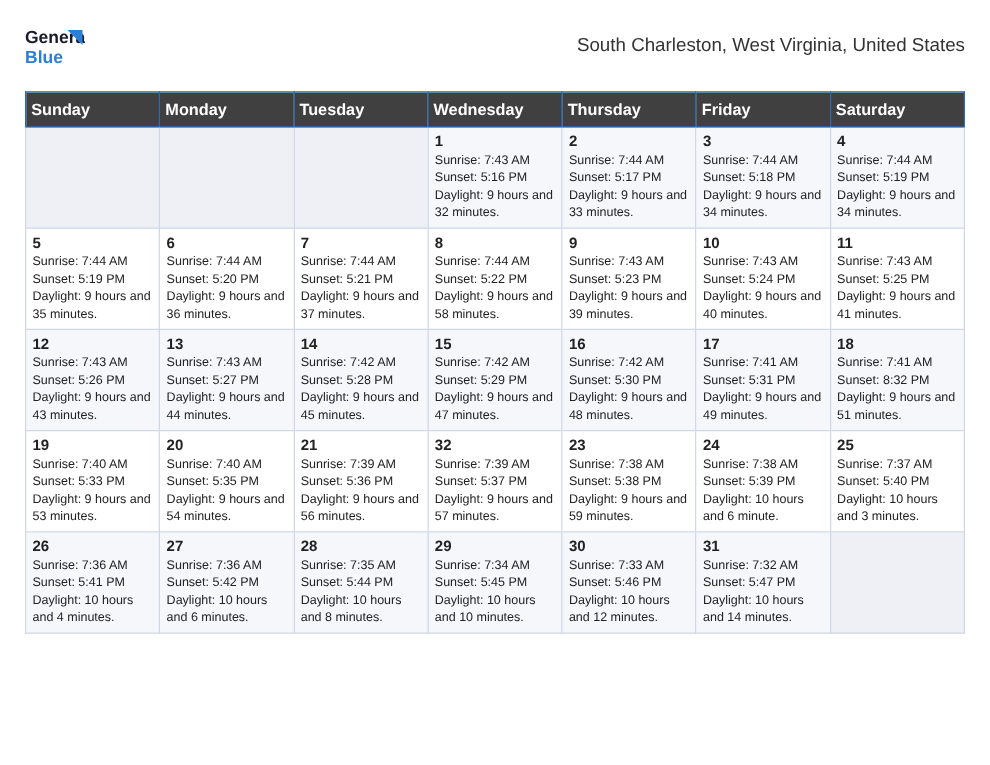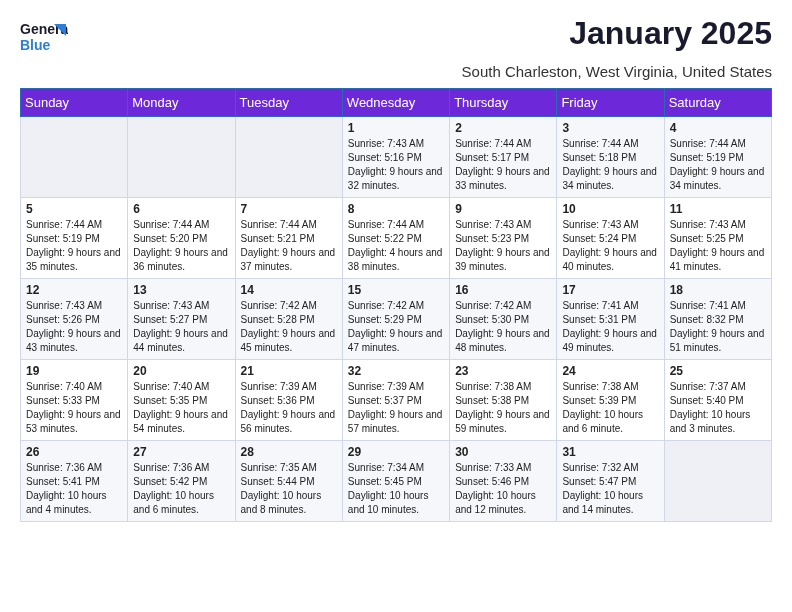--- a/index.html
+++ b/index.html
@@ -37,24 +37,24 @@
       font-size: 15px;
       color: #333;
       margin-top: 12px;
     }
     table {
       width: 100%;
       border-collapse: collapse;
       margin-top: 8px;
     }
     thead th {
-      background: #6d28d9;
+      background: #404040;
       color: #fff;
       font-size: 13px;
-      font-weight: normal;
+      font-weight: bold;
       padding: 6px 4px;
       text-align: left;
       border: 1px solid #2a6ab5;
     }
     tbody tr {
       vertical-align: top;
     }
     tbody td {
       border: 1px solid #d0d8e8;
       padding: 4px 5px;
@@ -96,21 +96,20 @@
         <svg width="48" height="44" viewBox="0 0 48 44">
 
           <text x="0" y="18" font-size="14" font-weight="bold" fill="#1a1a2e" font-family="Arial">General</text>
           <text x="0" y="34" font-size="14" font-weight="bold" fill="#2b7fd4" font-family="Arial">Blue</text>
 
           <polygon points="44,8 56,8 56,20" fill="#2b7fd4" transform="translate(-10, 0)"></polygon>
         </svg>
       </div>
     </div>
     <div class="title-block">
-      <div class="cal-title">January 2025</div>
       <div class="cal-subtitle">South Charleston, West Virginia, United States</div>
     </div>
   </div>
 
   <table>
     <thead>
       <tr>
 
       <th>Sunday</th>
           <th>Monday</th>
@@ -151,21 +150,21 @@
           <td>
             <span class="day-num">6</span>
             <div class="day-info"><span>Sunrise: 7:44 AM</span><br><span>Sunset: 5:20 PM</span><br><span>Daylight: 9 hours and 36 minutes.</span></div>
           </td>
           <td>
             <span class="day-num">7</span>
             <div class="day-info"><span>Sunrise: 7:44 AM</span><br><span>Sunset: 5:21 PM</span><br><span>Daylight: 9 hours and 37 minutes.</span></div>
           </td>
           <td>
             <span class="day-num">8</span>
-            <div class="day-info"><span>Sunrise: 7:44 AM</span><br><span>Sunset: 5:22 PM</span><br><span>Daylight: 4 hours and 38 minutes.</span></div>
+            <div class="day-info"><span>Sunrise: 7:44 AM</span><br><span>Sunset: 5:22 PM</span><br><span>Daylight: 9 hours and 58 minutes.</span></div>
           </td>
           <td>
             <span class="day-num">9</span>
             <div class="day-info"><span>Sunrise: 7:43 AM</span><br><span>Sunset: 5:23 PM</span><br><span>Daylight: 9 hours and 39 minutes.</span></div>
           </td>
           <td>
             <span class="day-num">10</span>
             <div class="day-info"><span>Sunrise: 7:43 AM</span><br><span>Sunset: 5:24 PM</span><br><span>Daylight: 9 hours and 40 minutes.</span></div>
           </td>
           <td>

